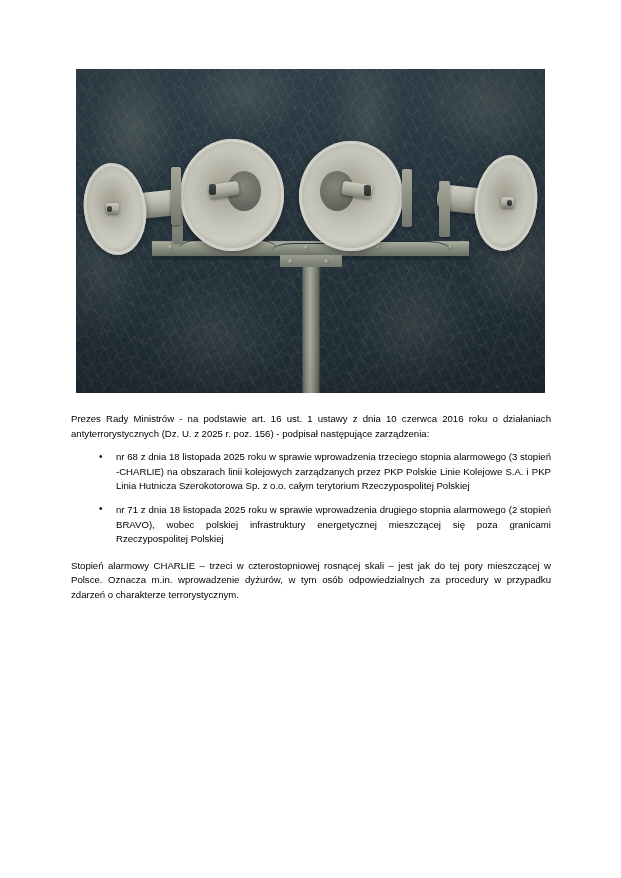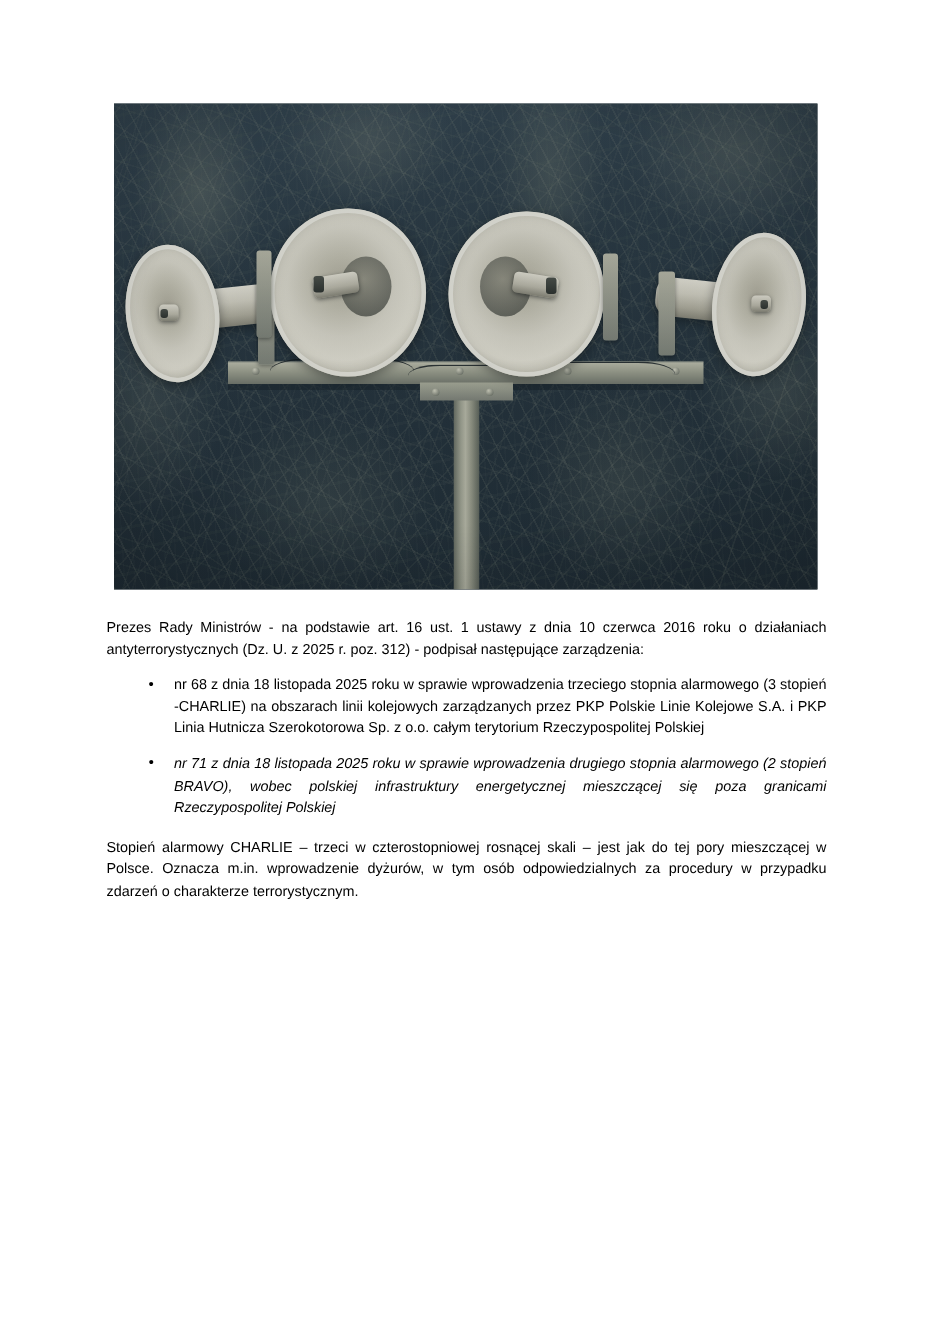--- a/index.html
+++ b/index.html
@@ -217,21 +217,21 @@
     text-justify: inter-word;
   }
   ul.zarzadzenia > li::before {
     content: "\2022";
     position: absolute;
     left: 28px;
     top: -0.5px;
     font-size: 10px;
     line-height: 14.6px;
   }
-  ul.zarzadzenia > li:last-child { margin-bottom: 12px; font-style: italic; }
+  ul.zarzadzenia > li:last-child { margin-bottom: 12px; }
   .after-list { margin-top: 10px; }
 </style>
 </head>
 <body>
 
 <div class="page">
 
   <figure class="photo-wrap" style="margin:0;">
     <div class="photo">
 
@@ -298,21 +298,21 @@
 
       </div>
 
       <div class="tint"></div>
       <div class="grade"></div>
     </div>
   </figure>
 
   <div class="content">
 
-    <p class="para">Prezes Rady Ministrów - na podstawie art. 16 ust. 1 ustawy z dnia 10 czerwca 2016 roku o działaniach antyterrorystycznych (Dz. U. z 2025 r. poz. 312) - podpisał następujące zarządzenia:</p>
+    <p class="para">Prezes Rady Ministrów - na podstawie art. 16 ust. 1 ustawy z dnia 10 czerwca 2016 roku o działaniach antyterrorystycznych (Dz. U. z 2025 r. poz. 156) - podpisał następujące zarządzenia:</p>
 
     <ul class="zarzadzenia">
       <li>nr 68 z dnia 18 listopada  2025 roku w sprawie wprowadzenia trzeciego stopnia alarmowego (3 stopień -CHARLIE) na obszarach linii kolejowych zarządzanych przez PKP Polskie Linie Kolejowe S.A. i PKP Linia Hutnicza Szerokotorowa Sp.  z o.o. całym terytorium Rzeczypospolitej Polskiej</li>
       <li>nr 71 z dnia 18 listopada 2025 roku w sprawie wprowadzenia drugiego stopnia alarmowego (2 stopień BRAVO), wobec polskiej infrastruktury energetycznej mieszczącej się poza granicami Rzeczypospolitej Polskiej</li>
     </ul>
 
 
     <p class="para">Stopień alarmowy CHARLIE – trzeci w czterostopniowej rosnącej skali – jest jak do tej pory mieszczącej w Polsce. Oznacza m.in. wprowadzenie dyżurów, w tym osób odpowiedzialnych za procedury w przypadku zdarzeń o charakterze terrorystycznym.</p>
 
   </div>

